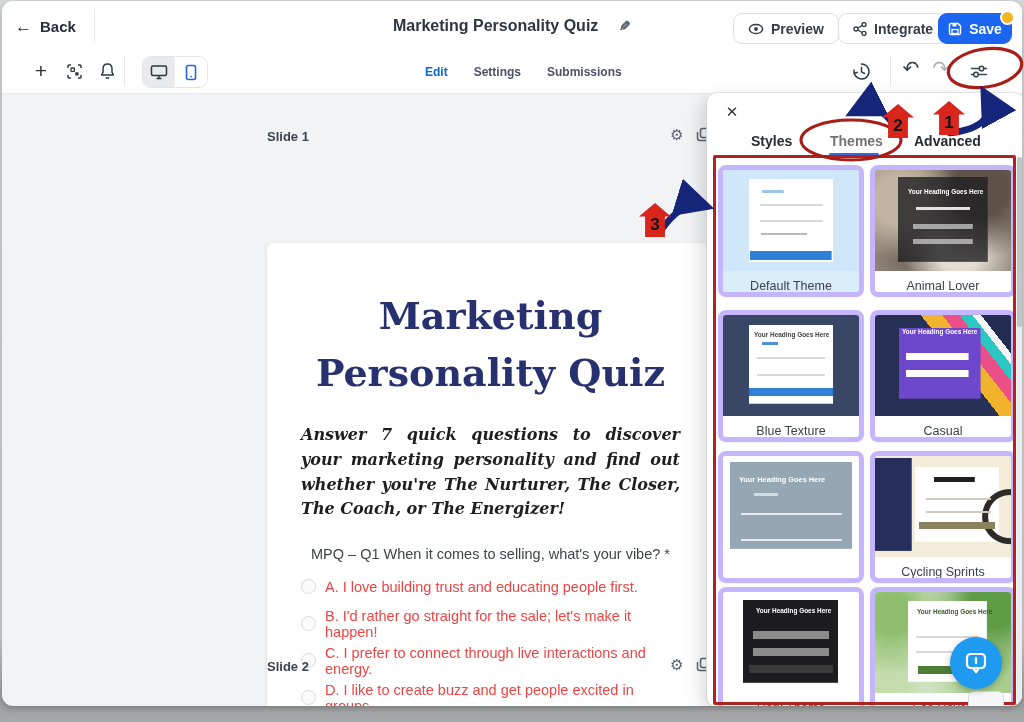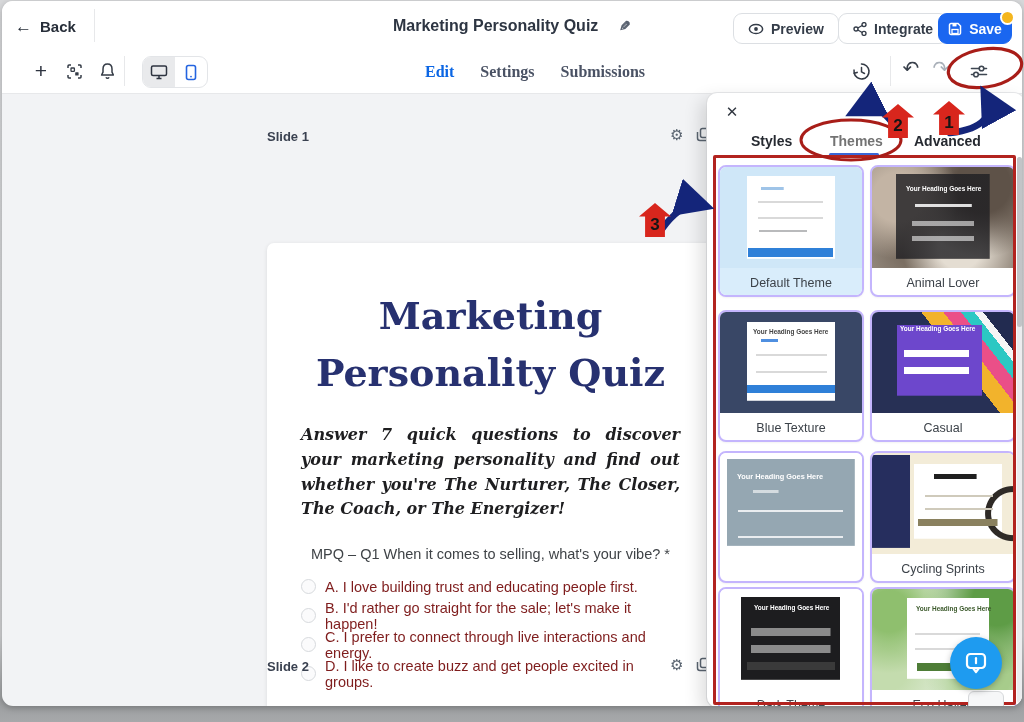--- a/index.html
+++ b/index.html
@@ -30,59 +30,59 @@
   .tico{display:flex;align-items:center;justify-content:center;width:26px;height:26px;color:#343b46;cursor:pointer;}
   .tb-plus{left:26px;top:8px;font-size:21px;font-weight:400;color:#2e3440;}
   .tb-flow{left:59px;top:8px;}
   .tb-bell{left:92px;top:8px;}
   .tb-div{top:6px;width:1px;height:30px;background:#e7e8ea;}
   .devgrp{left:140px;top:6px;width:64px;height:30px;border:1px solid #e3e5e8;border-radius:9px;
           display:flex;overflow:hidden;background:#fff;}
   .devseg{flex:1;display:flex;align-items:center;justify-content:center;cursor:pointer;}
   .devseg.on{background:#e9eaec;}
   .tabs{left:423px;top:0;height:43px;display:flex;align-items:center;gap:26px;}
-  .tab{font-size:16px;font-weight:600;color:#4a5264;cursor:pointer;font-family:Liberation Serif, serif;}
+  .tab{font-size:12px;font-weight:600;color:#4a5264;cursor:pointer;}
   .tab.active{color:#0b66e4;}
   .tb-hist{left:846px;top:8px;}
   .tb-undo{left:896px;top:5px;font-size:20px;color:#39404b;}
   .tb-redo{left:926px;top:5px;font-size:20px;color:#a9b0b9;}
   .tb-sliders{left:964px;top:8px;}
   
   .canvas{z-index:10;}
   .slide-label{font-size:13px;font-weight:600;color:#3a4150;}
   .mini-ico{color:#5a6470;font-size:15px;line-height:1;cursor:pointer;}
   .card{background:#fff;border-radius:7px;box-shadow:0 1px 4px rgba(0,0,0,.10);}
   .card1{left:265px;top:150px;width:447px;height:523px;overflow:hidden;}
   .qz-title{margin-top:44px;text-align:center;font-family:"DejaVu Serif","Liberation Serif",serif;
             font-weight:700;font-size:38px;line-height:57px;color:#273170;}
   .qz-sub{margin:22px 34px 0;font-family:"DejaVu Serif","Liberation Serif",serif;font-style:italic;
           font-weight:700;font-size:16px;line-height:1.55;color:#1e1e20;text-align:justify;}
   .qz-q{margin:24px 34px 0;font-size:14.5px;color:#3f4347;text-align:center;}
   .qz-opts{margin:10px 34px 0;}
-  .qz-opt{display:flex;align-items:center;gap:9px;height:29px;font-size:14.5px;color:#7f1d1d;}
+  .qz-opt{display:flex;align-items:center;gap:9px;height:29px;font-size:14.5px;color:#ef4444;margin-top:8px;}
   .radio{width:15px;height:15px;border-radius:50%;border:1.5px solid #d7dadd;background:#fbfbfc;
          box-sizing:border-box;flex:none;cursor:pointer;}
   .nextbar{left:0;bottom:0;width:100%;height:35px;border-radius:4px;
            background:linear-gradient(90deg,#1478dd 0%,#1170d2 62%,#0c5cae 100%);
            display:flex;align-items:center;justify-content:flex-end;padding-right:16px;
            box-sizing:border-box;color:#fff;font-size:13.5px;font-weight:700;letter-spacing:.4px;cursor:pointer;}
   
   .panel{left:705px;top:92px;width:317px;height:614px;background:#fff;border-radius:10px;z-index:30;
          box-shadow:-6px 6px 18px rgba(0,0,0,.14),0 0 0 1px #e9eaec;overflow:hidden;}
   .p-close{left:15px;top:9px;font-size:15px;color:#30363f;width:20px;height:20px;display:flex;
            align-items:center;justify-content:center;cursor:pointer;}
   .p-tab{top:40px;font-size:14px;font-weight:600;color:#262a31;cursor:pointer;}
   .p-tab.active{color:#737373;}
   .p-underline{left:122px;top:60px;width:50px;height:3px;background:#3a66d6;border-radius:2px;}
   .redrect{left:6px;top:62px;width:303px;height:550px;border:3px solid #b2231f;border-radius:2px;
            pointer-events:none;z-index:40;box-sizing:border-box;}
   .pscroll{left:310px;top:64px;width:5px;height:546px;background:#ececee;border-radius:3px;}
   .pthumb{left:0;top:0;width:5px;height:170px;background:#c2c4c7;border-radius:3px;}
   
-  .tcard{width:146px;height:132px;background:#fff;border:2px solid #c4b5fd;border-radius:8px;
+  .tcard{width:146px;height:132px;background:#fff;border:5px solid #c4b5fd;border-radius:8px;
          overflow:hidden;box-sizing:border-box;cursor:pointer;box-shadow:0 1px 2px rgba(0,0,0,.05);}
   .tthumb{position:relative;width:100%;height:101px;overflow:hidden;}
   .tlabel{width:100%;height:29px;display:flex;align-items:center;justify-content:center;
           font-size:12.5px;color:#3c4249;}
   .tcard.selected .tlabel{background:#d9edfb;}
   .mini-heading{position:absolute;left:24%;top:14%;font-size:7px;line-height:1;white-space:nowrap;
                 font-weight:600;transform-origin:left top;transform:scale(.92);}
   .th-default{background:
     linear-gradient(#2f80d8,#2f80d8) 50% 88%/60% 9% no-repeat,
     linear-gradient(#d9d9d9,#d9d9d9) 50% 34%/46% 2px no-repeat,

